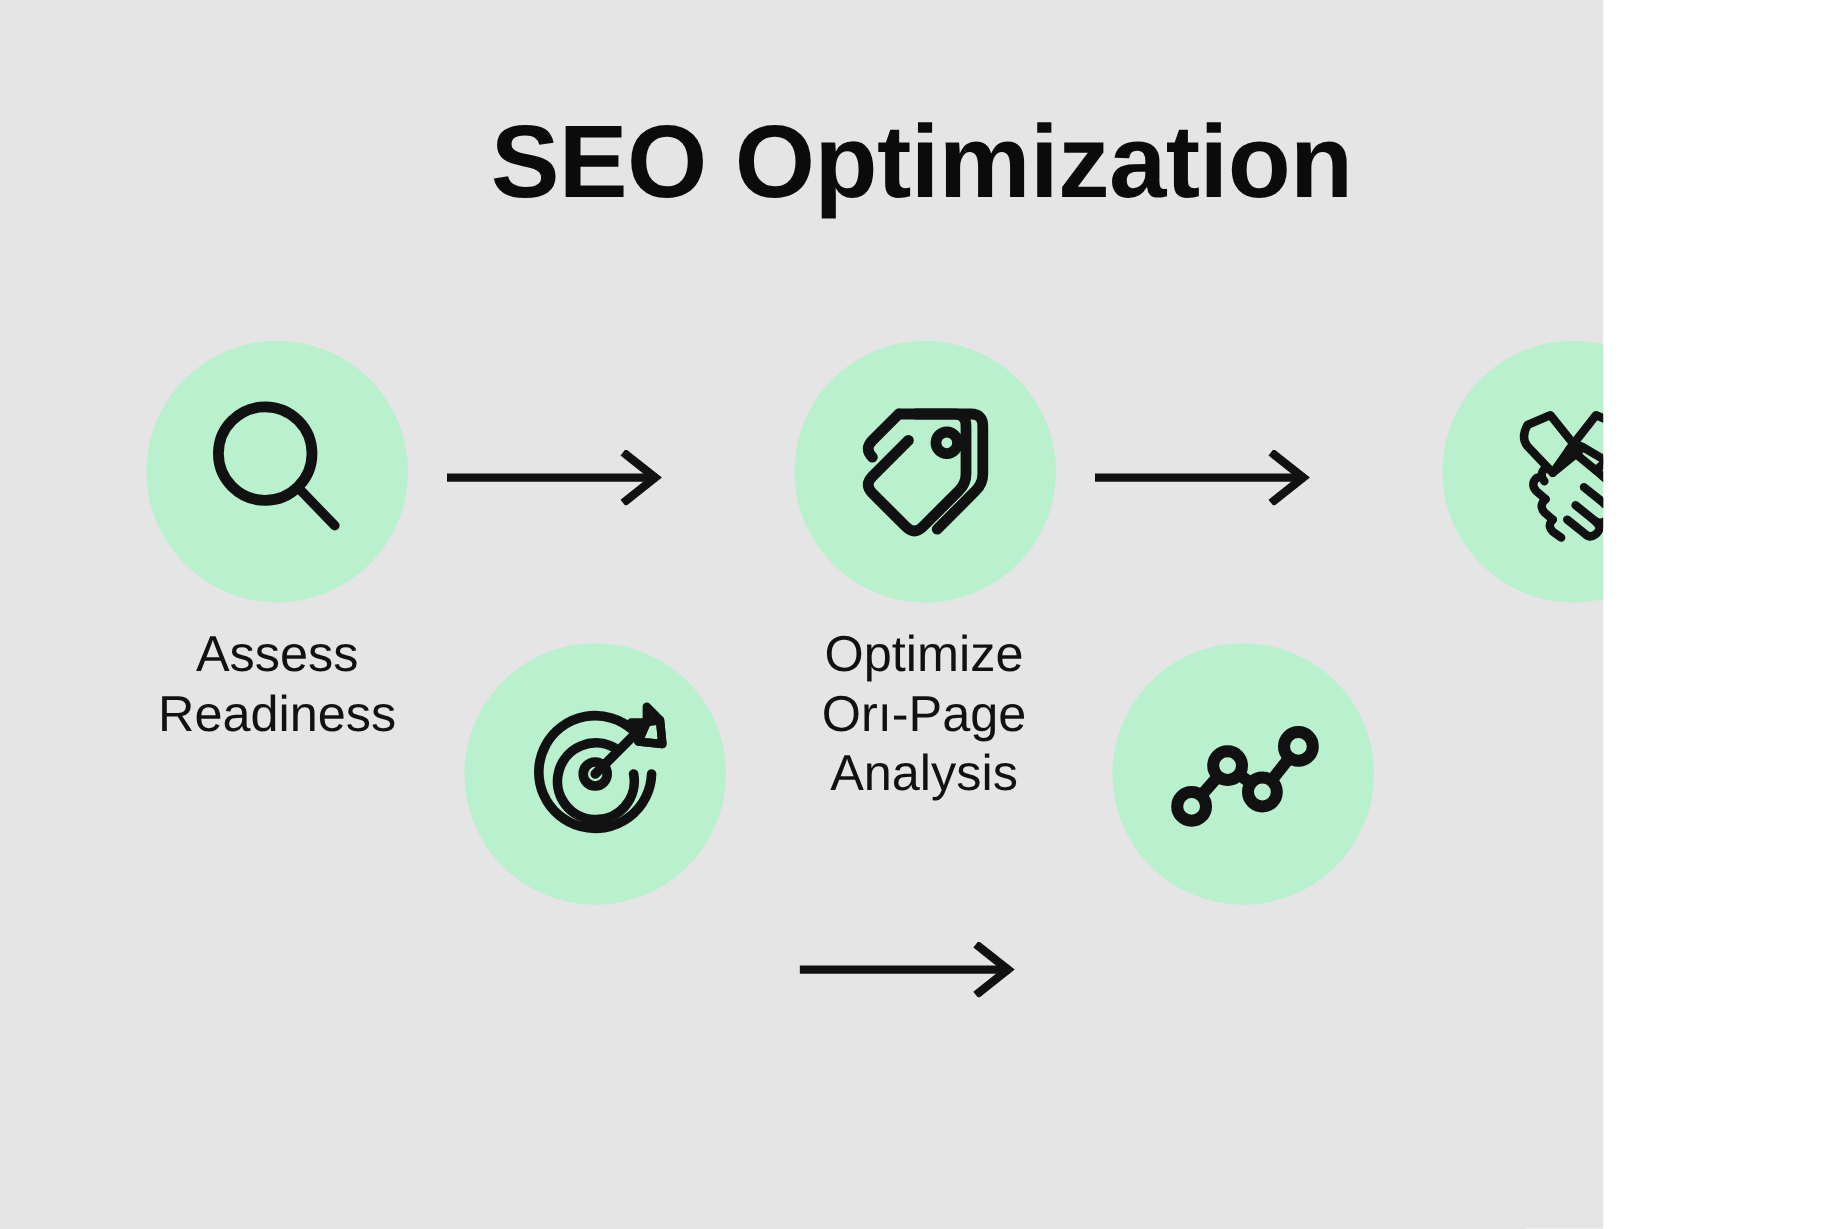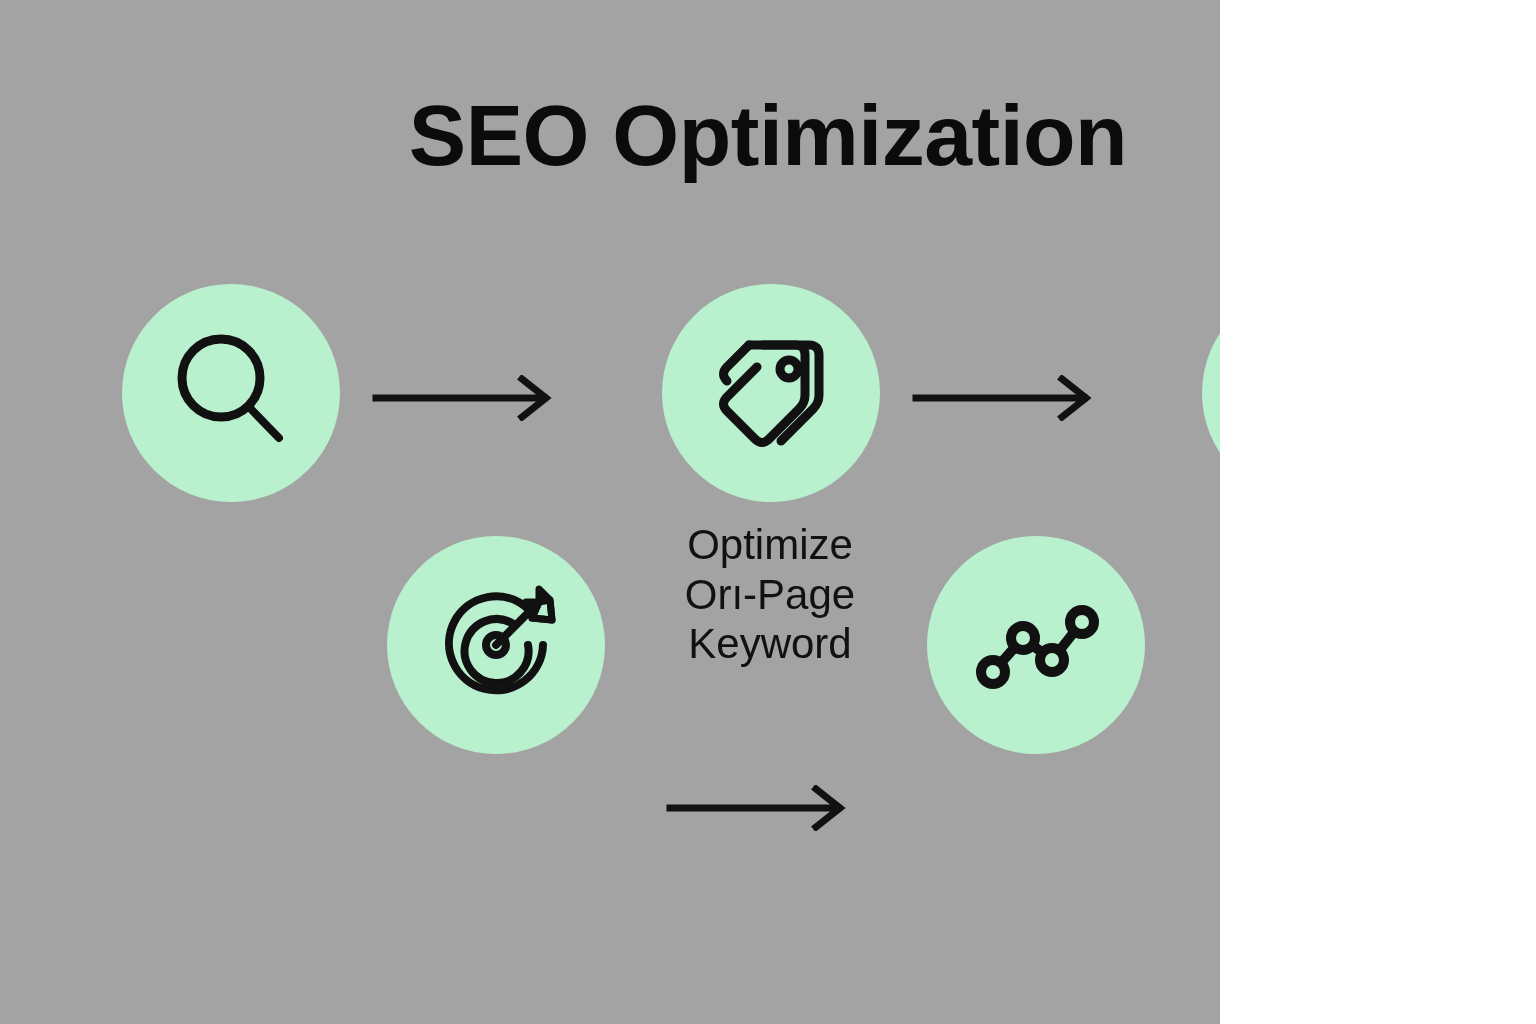--- a/index.html
+++ b/index.html
@@ -6,23 +6,23 @@
   html, body {
     margin: 0;
     padding: 0;
     background: #ffffff;
   }
   body {
     font-family: "Liberation Sans", sans-serif;
   }
   #canvas {
     position: relative;
-    width: 1220px;
+    width: 1336px;
     height: 1024px;
-    background: #a3a3a3;
+    background: #e5e5e5;
     overflow: hidden;
   }
 
   
   .title {
     position: absolute;
     left: 0;
     top: 92px;
     width: 1536px;
     text-align: center;
@@ -93,20 +93,22 @@
   <div class="title">SEO Optimization</div>
 
   <div class="circle" id="circle-assess">
     <span>
       <svg width="130" height="130" viewBox="0 0 130 130" fill="none">
         <circle cx="55" cy="50" r="39" stroke="#111111" stroke-width="9"></circle>
         <line x1="83" y1="79" x2="113" y2="110" stroke="#111111" stroke-width="8" stroke-linecap="round"></line>
       </svg>
     </span>
   </div>
+  <div class="step-label" id="label-assess">Assess
+Readiness</div>
 
   <div class="circle" id="circle-keyword">
     <span>
       <svg width="140" height="140" viewBox="0 0 140 140" fill="none" stroke="#111111" stroke-width="8" stroke-linecap="round" stroke-linejoin="round">
         <path d="M101 33 A47 47 0 1 0 117 70"></path>
         <path d="M86 48 A32 32 0 1 0 102 70"></path>
         <circle cx="70" cy="70" r="10"></circle>
         <line x1="70" y1="70" x2="113" y2="27"></line>
         <path d="M100 27 L113 27 L113 14 L124 25 L126 45 L106 43 L113 27" stroke-width="7" fill="none"></path>
         <path d="M113 27 L124 25 L126 45 L106 43 Z" fill="none" stroke-width="7"></path>
@@ -122,21 +124,21 @@
 
         <path d="M48 22 L94 22 Q104 22 104 32 L104 72 Q104 80 98 86 L68 116
                  Q61 123 54 116 L26 88 Q19 81 26 74 L56 44"></path>
         <path d="M48 22 L26 44 Q19 51 26 58"></path>
         <circle cx="88" cy="46" r="9"></circle>
       </svg>
     </span>
   </div>
   <div class="step-label" id="label-optimize">Optimize
 Orı-Page
-Keyword</div>
+Analysis</div>
 
   <div class="circle" id="circle-track">
     <span>
       <svg width="140" height="140" viewBox="0 0 140 140" fill="none" stroke="#111111" stroke-width="10" stroke-linecap="round" stroke-linejoin="round">
         <polyline points="27,97 57,63 86,85 116,47"></polyline>
         <circle cx="27" cy="97" r="12" fill="#b9f0cd"></circle>
         <circle cx="57" cy="63" r="12" fill="#b9f0cd"></circle>
         <circle cx="86" cy="85" r="12" fill="#b9f0cd"></circle>
         <circle cx="116" cy="47" r="12" fill="#b9f0cd"></circle>
       </svg>

